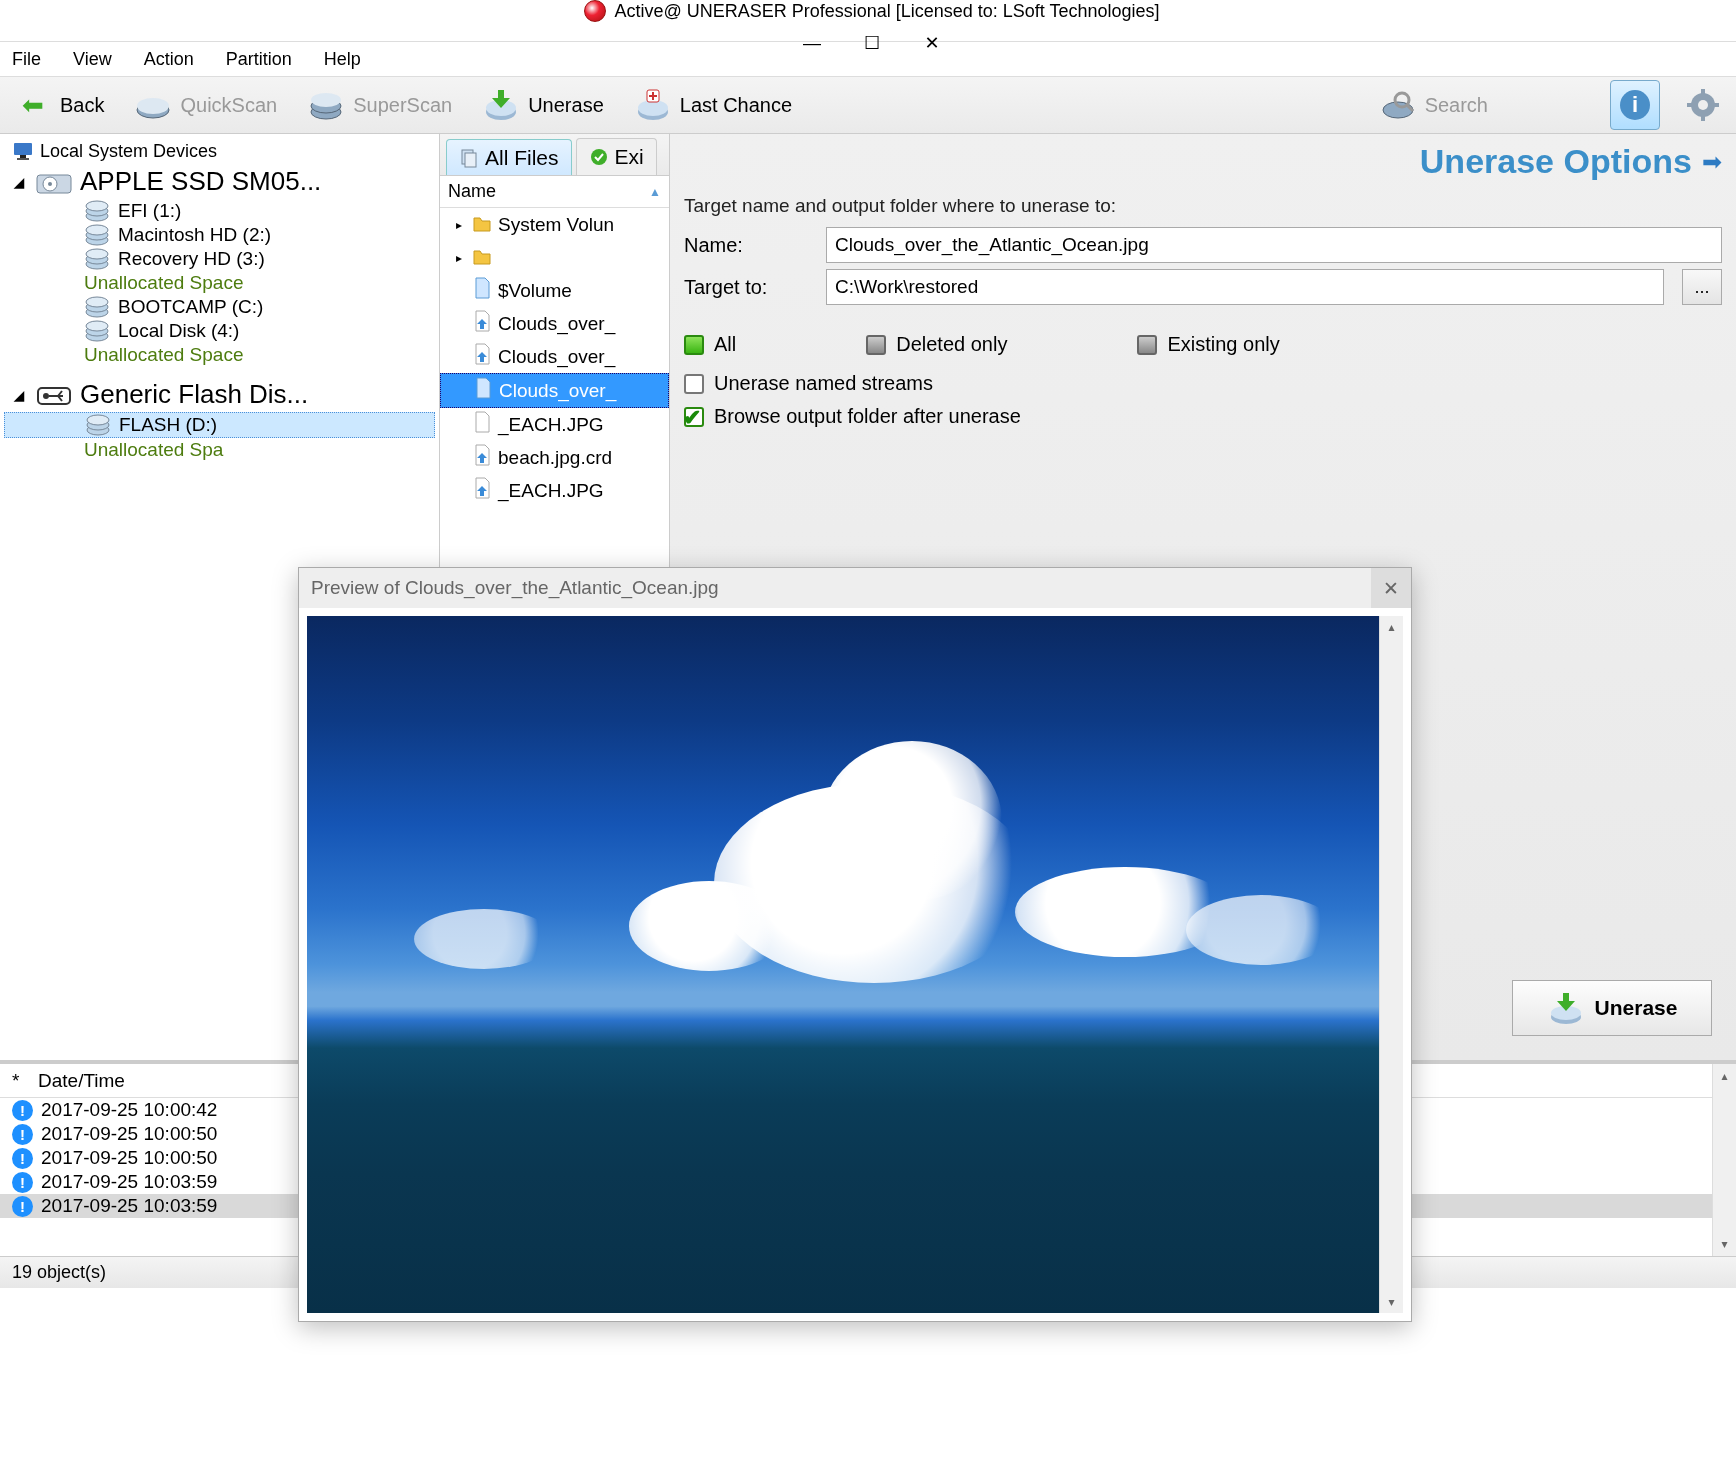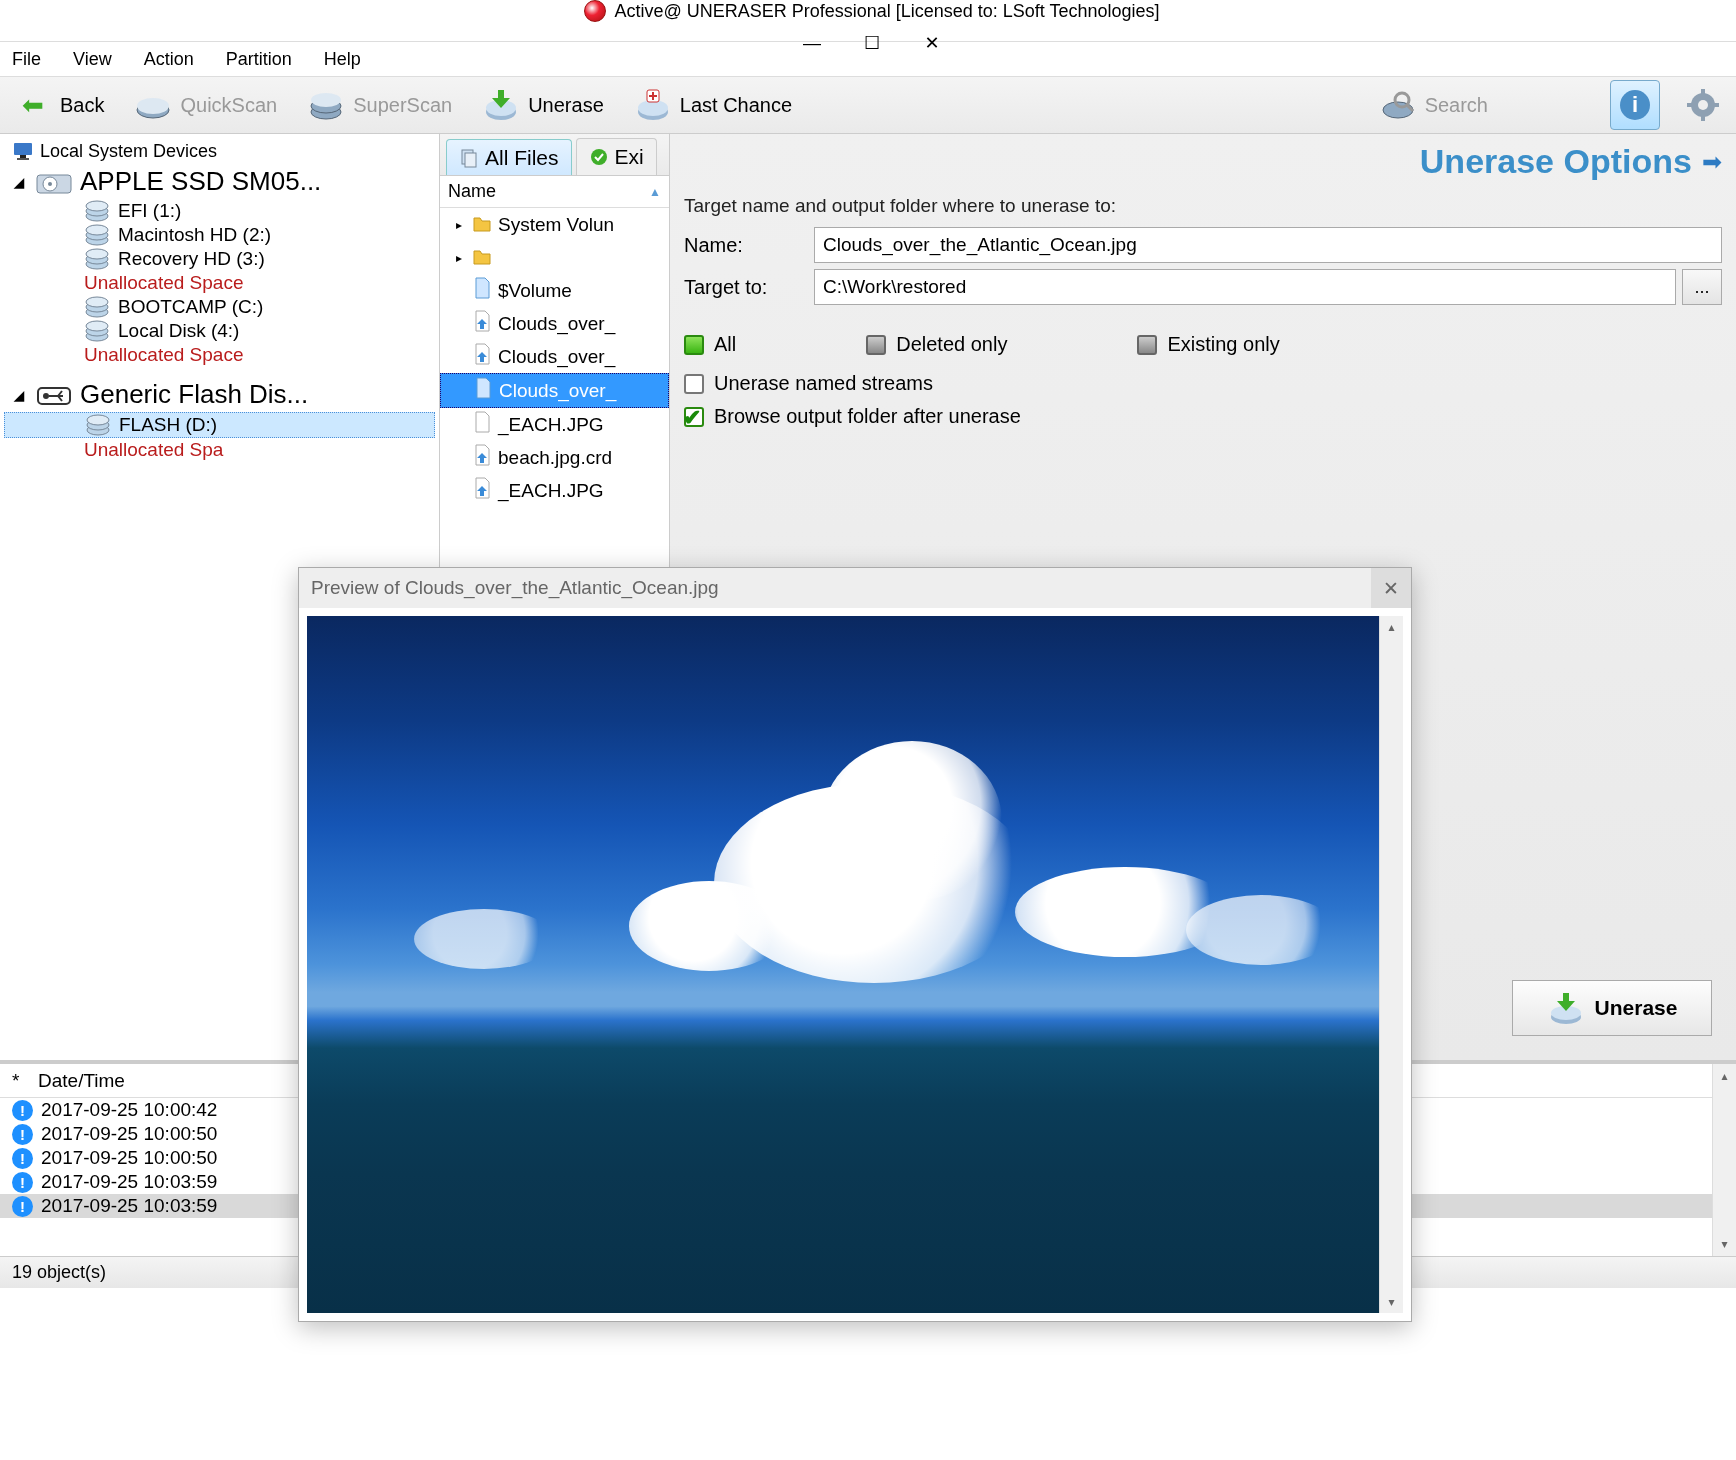--- a/index.html
+++ b/index.html
@@ -34,39 +34,39 @@
 
   
   .tree-header { display: flex; align-items: center; gap: 6px; padding: 2px 8px; font-size: 18px; }
   .tree-header svg { width: 22px; height: 22px; }
   .device-row { display: flex; align-items: center; gap: 8px; padding: 2px 6px; font-size: 26px; }
   .tri { width: 18px; text-align: center; cursor: default; font-size: 14px; user-select: none; }
   .disk-icon { width: 36px; height: 26px; }
   .vol-icon { width: 26px; height: 22px; }
   .vol-row { display: flex; align-items: center; gap: 8px; padding: 1px 8px 1px 80px; font-size: 19px; }
   .vol-row.selected { background: #cce8ff; border: 1px dotted #4a90d9; }
-  .unalloc { color: #b91c1c; }
+  .unalloc { color: #4d7c0f; }
 
   
   .tabbar { height: 42px; background: linear-gradient(#f4f4f4,#eaeaea); display: flex; align-items: flex-end; padding-left: 6px; border-bottom: 1px solid #ccc; overflow: hidden; }
   .tab { display: flex; align-items: center; gap: 6px; padding: 6px 12px; font-size: 21px; border: 1px solid #ccc; border-bottom: none; border-radius: 4px 4px 0 0; background: #f0f0f0; }
   .tab.active { background: linear-gradient(#e6f3ff,#cfe8ff); border-color: #8cc; position: relative; top: 1px; }
   .col-head { height: 32px; display: flex; align-items: center; padding: 0 8px; font-size: 18px; background: #fff; border-bottom: 1px solid #ddd; justify-content: space-between; }
   .sort-tri { color: #5a9bd5; font-size: 12px; }
   .file-row { display: flex; align-items: center; gap: 6px; padding: 2px 8px 2px 12px; font-size: 19px; white-space: nowrap; overflow: hidden; }
   .file-row.selected { background: #3399ff; color: #fff; border: 1px dotted #206; }
   .expander { width: 14px; text-align: center; font-size: 12px; }
   .file-icon { width: 20px; height: 24px; flex: none; }
 
   
   .opt-header { display: flex; justify-content: flex-end; align-items: center; gap: 10px; }
   .opt-title { font-size: 34px; font-weight: bold; color: #3b8fc9; }
   .opt-arrow { color: #2d7bc3; font-size: 24px; }
   .opt-desc { font-size: 19px; margin: 14px 0 10px 0; color: #222; }
-  .form-row { display: flex; align-items: center; margin: 6px 0; }
+  .form-row { display: flex; align-items: center; gap: 12px; margin: 6px 0; }
   .form-label { width: 130px; font-size: 20px; }
   .form-input { flex: 1; height: 36px; border: 1px solid #aaa; background: #fff; padding: 0 8px; font-size: 19px; }
   .browse-btn { width: 40px; height: 36px; border: 1px solid #aaa; background: linear-gradient(#f8f8f8,#e4e4e4); display: flex; align-items: center; justify-content: center; margin-left: 6px; }
   .radio-row { display: flex; gap: 130px; margin: 28px 0 16px 0; align-items: center; }
   .radio-item, .check-item { display: flex; align-items: center; gap: 10px; font-size: 20px; }
   .radio-box { width: 20px; height: 20px; border: 2px solid #777; border-radius: 3px; }
   .radio-box.green { background: linear-gradient(#8de35a,#3ab513); border-color: #2a8a0f; }
   .radio-box.grey { background: linear-gradient(#ccc,#888); border-color: #666; }
   .check-box { width: 20px; height: 20px; border: 2px solid #777; border-radius: 3px; background: #fff; }
   .check-box.checked { border-color: #2a8a0f; }

